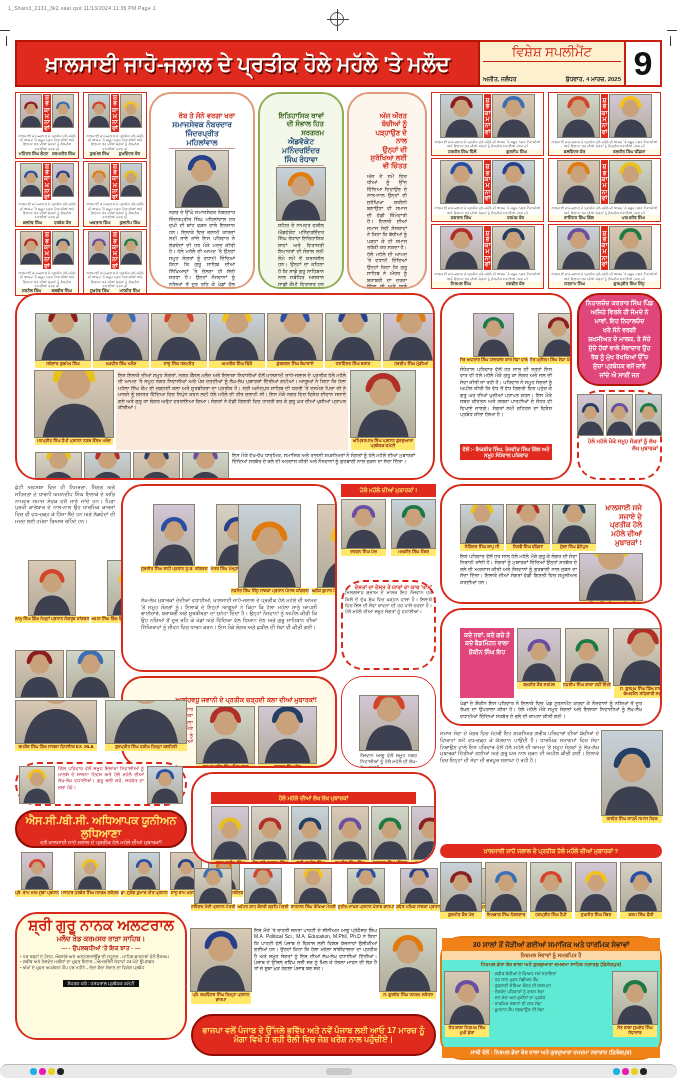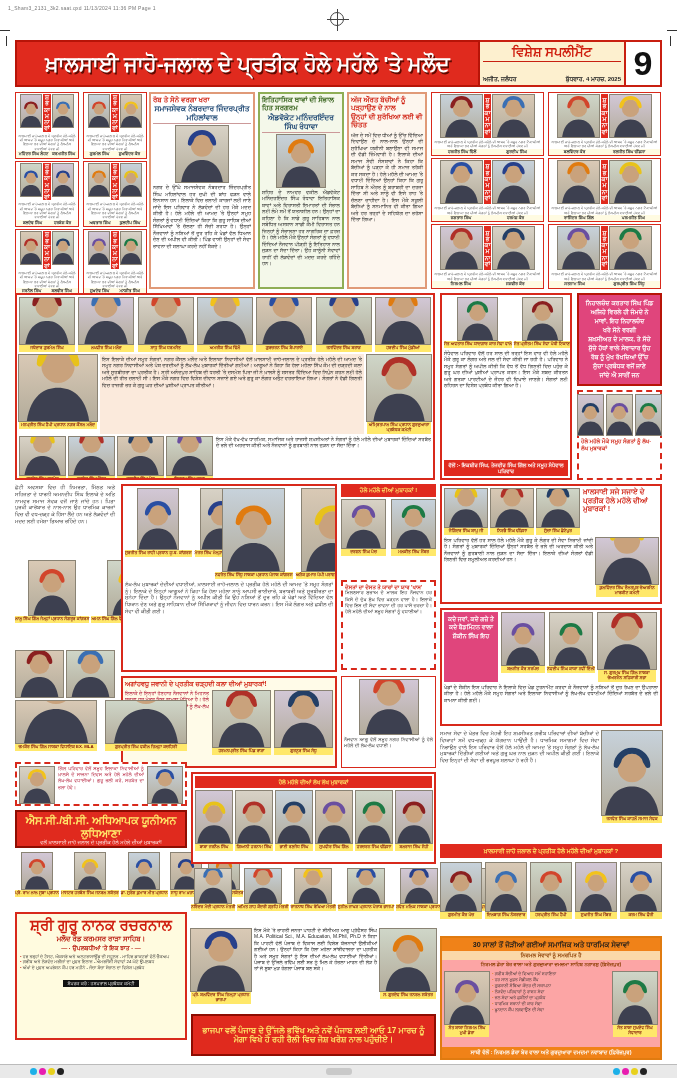--- a/index.html
+++ b/index.html
@@ -1,51 +1,51 @@
 <!DOCTYPE html>
 <html><head>
 <meta charset="utf-8">
 <style>
   html,body{margin:0;padding:0;background:#888;}
   .page{position:relative;width:677px;height:1085px;background:#fff;margin:0 auto;
         font-family:"Liberation Sans","DejaVu Sans",sans-serif;overflow:hidden;}
-  .abs{position:absolute;box-sizing:border-box;}
+  .abs{position:absolute;box-sizing:border-box;border-radius:22px;}
   
   .printline{font-size:5px;color:#777;letter-spacing:.3px;}
   .cropmark{width:14px;height:14px;border:1px solid #444;border-radius:50%;position:relative;}
   .cropmark:before,.cropmark:after{content:"";position:absolute;background:#444;}
   .cropmark:before{left:50%;top:-4px;width:1px;height:22px;}
   .cropmark:after{top:50%;left:-4px;height:1px;width:22px;}
   .tick{background:#333;}
   
   .masthead{display:flex;}
   .mast-red{flex:1;background:#e02a1e;border:2px solid #b71408;color:#fff;display:flex;align-items:center;justify-content:center;
             font-size:21px;font-weight:bold;text-shadow:1.5px 1.5px 0 #5e0a00;white-space:nowrap;}
   .supp{width:138px;background:#fdf0cf;border:2px solid #c81f10;border-left:none;display:flex;flex-direction:column;justify-content:space-between;padding:2px 3px;}
-  .supp-title{color:#cf1d0e;font-weight:bold;font-size:13px;text-align:center;border-bottom:1px solid #c81f10;padding-bottom:1px;}
+  .supp-title{color:#cf1d0e;font-weight:normal;font-size:13px;text-align:center;border-bottom:1px solid #c81f10;padding-bottom:1px;}
   .supp-row{display:flex;justify-content:space-between;font-size:6px;color:#222;font-weight:bold;}
   .pagenum{width:34px;background:#fff;border:2px solid #c81f10;border-left:none;display:flex;align-items:center;justify-content:center;
            font-size:34px;font-weight:bold;color:#111;}
   
   .photo{position:relative;overflow:hidden;border:1px solid #8a8374;background:linear-gradient(180deg,#ddd6c8,#b5ae9d);flex:none;}
   .photo svg{position:absolute;left:0;bottom:0;width:100%;height:100%;}
   .pwrap{margin:0;display:flex;flex-direction:column;align-items:center;flex:none;}
   .pcap{background:#ffe86a;color:#7d0e04;font-weight:bold;font-size:4.3px;line-height:1.15;text-align:center;width:100%;padding:1px 0;}
   
   .greets{display:grid;gap:2px 4px;}
   .greet-box{border:1.5px solid #d8291b;background:#fff;display:flex;flex-direction:column;overflow:hidden;}
   .g-top{display:flex;justify-content:center;gap:1px;padding:1px;}
   .g-strip{background:#e02a1e;color:#fff;display:flex;flex-direction:column;align-items:center;justify-content:center;font-size:6px;font-weight:bold;line-height:1.05;padding:0 1px;flex:none;}
   .g-msg{font-size:3.6px;color:#333;text-align:center;line-height:1.2;padding:1px 2px 0;}
   .g-names{display:flex;justify-content:space-around;font-size:4.2px;font-weight:bold;color:#111;background:#fffbe2;padding:1px;line-height:1.1;text-align:center;}
   .gl .g-top .photo{width:20px;height:32px;}
   .gr .g-top .photo{width:41px;height:42px;}
   
-  .artbox{background:#fff;padding:2px;overflow:hidden;}
-  .a-title{color:#cf1d0e;font-weight:bold;text-align:left;font-size:7px;line-height:1.2;}
+  .artbox{background:#fff;padding:18px;overflow:hidden;}
+  .a-title{color:#cf1d0e;font-weight:bold;text-align:right;font-size:7px;line-height:1.2;}
   .a-title2{color:#15406e;font-weight:bold;text-align:center;font-size:7.5px;line-height:1.2;border-bottom:1px solid #c99;padding-bottom:1px;margin-bottom:1px;}
   .body{font-size:5px;line-height:1.3;color:#222;text-align:justify;}
   .redbar{background:#e02a1e;color:#ffe86a;font-weight:bold;text-align:center;display:flex;align-items:center;justify-content:center;line-height:1.15;}
   .prow{display:flex;gap:2px;justify-content:space-between;align-items:flex-start;}
   
   .sz-strip7 .photo{width:54px;height:46px;}
   .sz-rb1 .photo{width:39px;height:42px;}
   .sz-r2 .photo{width:42px;height:38px;}
   .sz-r6 .photo{width:40px;height:48px;}
   .sz-l2 .photo{width:46px;height:54px;}
@@ -66,21 +66,21 @@
   .union{background:#e02a1e;border:2px solid #8e0d02;text-align:center;padding:2px;}
   .union-l1{color:#ffe86a;font-weight:bold;font-size:11px;line-height:1.15;}
   .union-l2{color:#fff;font-size:5.2px;line-height:1.2;}
   .hospital{background:#fffbdf;border:2.5px solid #d8291b;text-align:center;padding:3px;}
   .hosp-name{color:#cf1d0e;font-weight:bold;font-size:15px;line-height:1.1;}
   .hosp-sub{color:#b71408;font-weight:bold;font-size:7px;margin-top:1px;}
   .hosp-div{color:#b71408;font-weight:bold;font-size:6px;margin:2px 0;}
   .hosp-bullets{font-size:4.4px;color:#222;text-align:left;line-height:1.35;}
   .hosp-bullets div:before{content:"• ";color:#b71408;}
   .hosp-contact{background:#111;color:#fff;font-size:4.6px;display:inline-block;padding:1px 4px;margin-top:2px;}
-  .orange{border:2px solid #e07b10;background:#fca5a5;display:flex;flex-direction:column;}
+  .orange{border:2px solid #e07b10;background:#5eead4;display:flex;flex-direction:column;}
   .or-h{background:#f08218;color:#1a1a1a;font-weight:bold;font-size:7.2px;text-align:center;padding:2px;}
   .or-s1{background:#fbd9a8;color:#8a3c00;font-weight:bold;font-size:5.4px;text-align:center;padding:1px;}
   .or-s2{color:#8a3c00;font-weight:bold;font-size:5px;text-align:center;padding:1px;}
   .or-mid{display:flex;gap:3px;padding:2px 3px;flex:1;}
   .or-list{flex:1;font-size:4.3px;line-height:1.4;color:#222;text-align:left;}
   .or-list div:before{content:"• ";color:#e07b10;}
   .or-f{background:#f08218;color:#fff;font-weight:bold;font-size:5.4px;text-align:center;padding:2px;}
   .footerbar{background:#e9e9e9;border-top:1px solid #bbb;display:flex;align-items:center;justify-content:space-between;padding:0 30px;}
   .dots{display:flex;gap:2px;}
   .dot{width:7px;height:7px;border-radius:50%;}
@@ -984,21 +984,21 @@
       <path d="M4,50 C6,37 13,33 20,33 C27,33 34,37 36,50 Z" fill="#3d4050"></path>
       <circle cx="20" cy="22" r="8.5" fill="#c9a27c"></circle>
       <path d="M10.6,20.5 a9.4,9 0 0 1 18.8,0 l-1.5,-2.5 a8,7 0 0 0 -15.8,0 Z" fill="#e07b10" stroke="#e07b10" stroke-width="3" stroke-linejoin="round"></path>
     </svg>
         </div>
         <div class="pcap">ਅਮਰ ਸਿੰਘ ਪ੍ਰੈੱਸ ਸਕੱਤਰ</div>
       </figure>
     </div>
 
   <div class="abs hospital" style="left:15px;top:912px;width:172px;height:128px;">
-    <div class="hosp-name">ਸ਼੍ਰੀ ਗੁਰੂ ਨਾਨਕ ਰਚਰਨਾਲ</div>
+    <div class="hosp-name">ਸ਼੍ਰੀ ਗੁਰੂ ਨਾਨਕ ਅਲਟਰਾਲ</div>
     <div class="hosp-sub">ਮਲੌਦ ਰੋਡ ਕਰਮਸਰ ਰਾੜਾ ਸਾਹਿਬ।</div>
     <div class="hosp-div">— · ਉਪਲਬਧੀਆਂ 'ਤੇ ਇਕ ਝਾਤ · —</div>
     <div class="hosp-bullets">
         <div>ਹਰ ਤਰ੍ਹਾਂ ਦੇ ਟੈਸਟ, ਐਕਸਰੇ ਅਤੇ ਅਲਟਰਾਸਾਊਂਡ ਦੀ ਸਹੂਲਤ - ਮਾਹਿਰ ਡਾਕਟਰਾਂ ਵੱਲੋਂ ਚੈੱਕਅਪ</div>
         <div>ਗਰੀਬ ਅਤੇ ਲੋੜਵੰਦ ਮਰੀਜ਼ਾਂ ਦਾ ਮੁਫ਼ਤ ਇਲਾਜ - ਐਮਰਜੈਂਸੀ ਸੇਵਾਵਾਂ 24 ਘੰਟੇ ਉਪਲਬਧ</div>
         <div>ਅੱਖਾਂ ਦੇ ਮੁਫ਼ਤ ਅਪਰੇਸ਼ਨ ਕੈਂਪ ਹਰ ਮਹੀਨੇ - ਜੱਚਾ ਬੱਚਾ ਸੰਭਾਲ ਦਾ ਵਿਸ਼ੇਸ਼ ਪ੍ਰਬੰਧ</div>
       </div>
     <div class="hosp-contact">ਸੰਪਰਕ ਕਰੋ : ਹਸਪਤਾਲ ਪ੍ਰਬੰਧਕ ਕਮੇਟੀ</div>
   </div>
 

